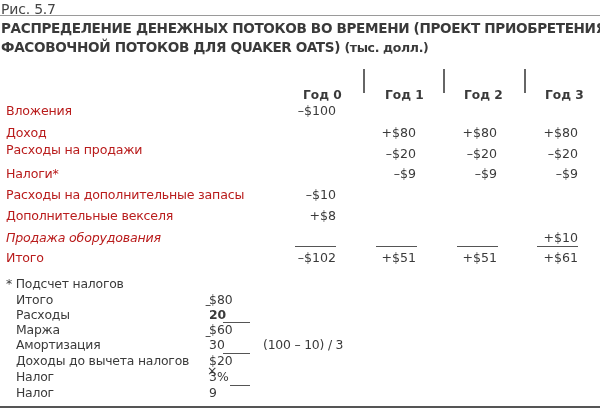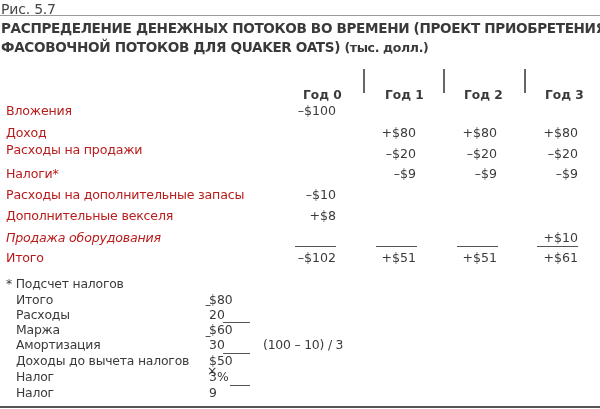--- a/index.html
+++ b/index.html
@@ -81,35 +81,35 @@
 <div class="abs cell" style="top:250px; left:508px;">+$61</div>
 
 <div class="abs note" style="left:6px; top:276px;text-align:center;">* Подсчет налогов</div>
 
 <div class="abs note" style="left:16px; top:292px;">Итого</div>
 <div class="abs num" style="left:209px; top:292px;">$80</div>
 
 <div class="abs op" style="left:205px; top:297px;">–</div>
 
 <div class="abs note" style="left:16px; top:307px;">Расходы</div>
-<div class="abs num" style="left:209px; top:307px;">20</div>
+<div class="abs num" style="left:209px; top:307px;font-weight:bold;">20</div>
 <div class="abs uline" style="top:322px; left:223px; width:27px;"></div>
 
 <div class="abs note" style="left:16px; top:322px;">Маржа</div>
 <div class="abs num" style="left:209px; top:322px;">$60</div>
 
 <div class="abs op" style="left:205px; top:328px;">–</div>
 
 <div class="abs note" style="left:16px; top:337px;">Амортизация</div>
 <div class="abs num" style="left:209px; top:337px;">30</div>
 <div class="abs note" style="left:263px; top:337px;">(100 – 10) / 3</div>
 <div class="abs uline" style="top:353px; left:223px; width:27px;"></div>
 
 <div class="abs note" style="left:16px; top:353px;">Доходы до вычета налогов</div>
-<div class="abs num" style="left:209px; top:353px;">$50</div>
+<div class="abs num" style="left:209px; top:353px;">$20</div>
 
 <div class="abs op" style="left:207px; top:363px;">×</div>
 
 <div class="abs note" style="left:16px; top:369px;">Налог</div>
 <div class="abs num" style="left:209px; top:369px;">3%</div>
 <div class="abs uline" style="top:385px; left:230px; width:20px;"></div>
 
 <div class="abs note" style="left:16px; top:385px;">Налог</div>
 <div class="abs num" style="left:209px; top:385px;">9</div>
 

